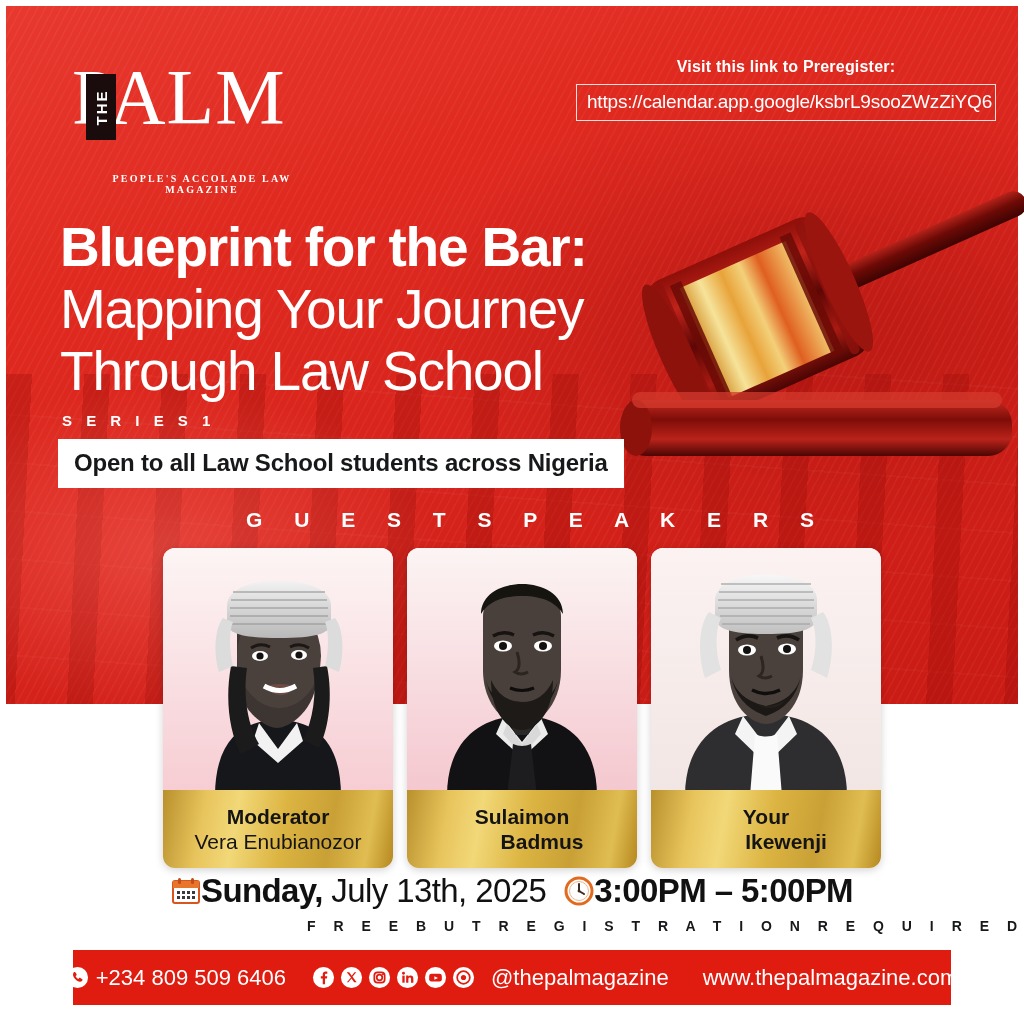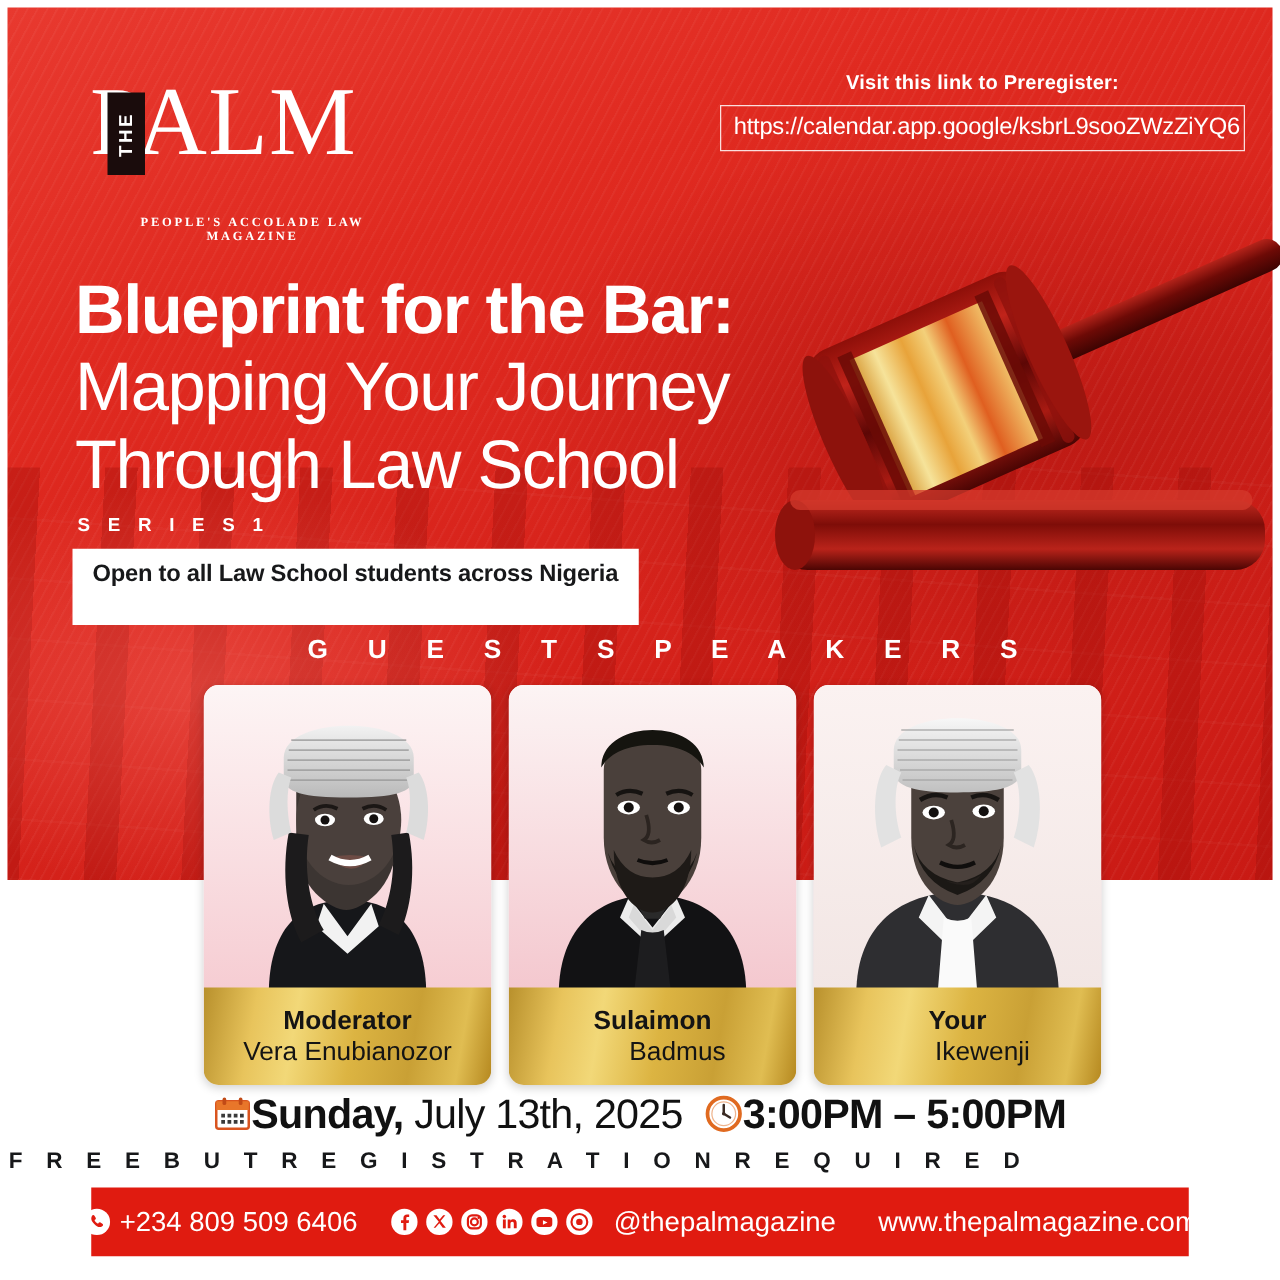--- a/index.html
+++ b/index.html
@@ -86,21 +86,21 @@
   .hl2,.hl3{
     color:#fff;font-size:55px;line-height:62px;font-weight:normal;
     letter-spacing:-1.2px;white-space:nowrap;
   }
   .series{
     position:absolute;left:62px;top:412px;color:#fff;font-size:15px;
     font-weight:bold;letter-spacing:5px;
   }
   .openbox{
     position:absolute;left:58px;top:439px;background:#ffffff;
-    padding:10px 16px 29px;color:#17181a;font-size:19px;font-weight:bold;
+    padding:10px 16px 11px;color:#17181a;font-size:24px;font-weight:bold;
     letter-spacing:-.2px;white-space:nowrap;
   }
 
   
   .guest{
     position:absolute;left:0;top:508px;width:1024px;text-align:center;
     color:#fff;font-size:21px;font-weight:bold;letter-spacing:13px;
     text-indent:13px;
     padding-left:18px;
   }
@@ -114,35 +114,35 @@
   }
   .portrait{position:absolute;left:0;top:0;width:100%;height:248px;overflow:hidden;}
   .portrait svg{width:100%;height:100%;display:block;}
   .plate{
     position:absolute;left:0;bottom:0;width:100%;height:78px;
     background:linear-gradient(100deg,#b8902c 0%,#e8c45c 18%,#f2d878 32%,#dcb442 52%,#c9a035 72%,#e0bd52 88%,#b5881f 100%);
     display:flex;flex-direction:column;align-items:center;justify-content:center;
   }
   .plate .l1{color:#141414;font-size:21px;font-weight:bold;line-height:25px;}
   .plate .l2{color:#141414;font-size:21px;line-height:26px;}
-  .plate .l2.bold{font-weight:normal;padding-left:40px;}
+  .plate .l2.bold{font-weight:bold;padding-left:40px;}
 
   
   .datetime{
     position:absolute;left:0;top:872px;width:1024px;
     display:flex;align-items:center;justify-content:center;
   }
   .dt-ico{width:30px;height:30px;flex:0 0 auto;}
   .dt-ico svg{width:100%;height:100%;display:block;}
   .dt-text{font-size:33px;color:#111;letter-spacing:-.6px;white-space:nowrap;}
   .dt-text b{font-weight:bold;}
   .dt-gap{width:18px;}
   .freeline{
-    position:absolute;left:0;top:918px;width:1024px;text-align:left;
-    color:#17181a;font-size:18px;font-weight:bold;letter-spacing:7px;text-indent:7px;
+    position:absolute;left:0;top:918px;width:1024px;text-align:right;
+    color:#17181a;font-size:14px;font-weight:bold;letter-spacing:7px;text-indent:7px;
   }
 
   
   .footer{
     position:absolute;left:73px;top:950px;width:878px;height:55px;
     background:#e01b10;display:flex;align-items:center;justify-content:center;gap:0;text-align:right;
   }
   .f-item{display:flex;align-items:center;color:#fff;font-size:22px;white-space:nowrap;}
   .f-phone-ico{width:23px;height:23px;margin-right:7px;}
   .f-phone-ico svg,.soc svg{width:100%;height:100%;display:block;}

